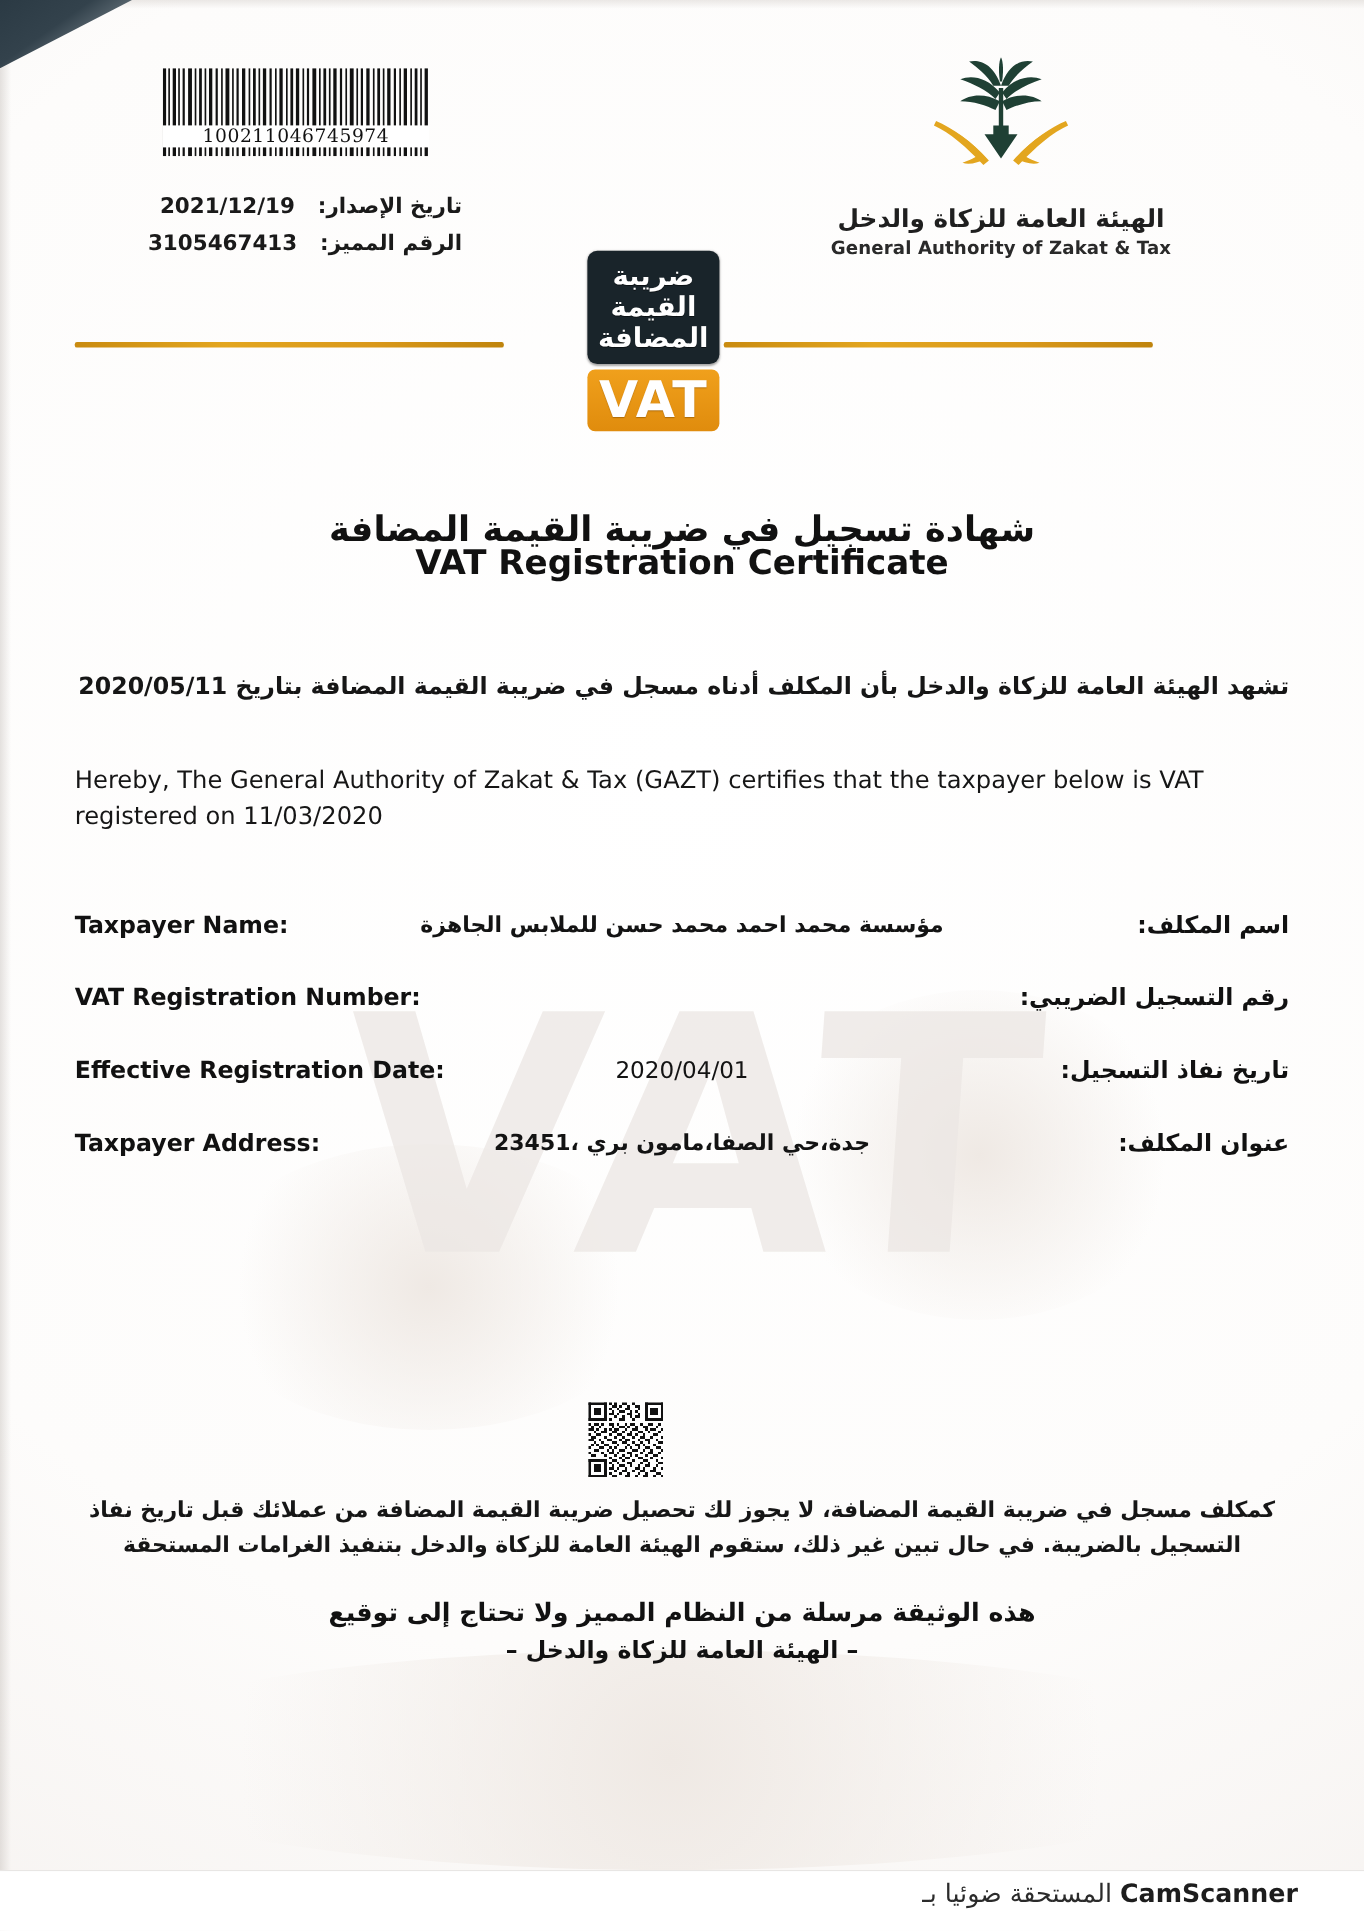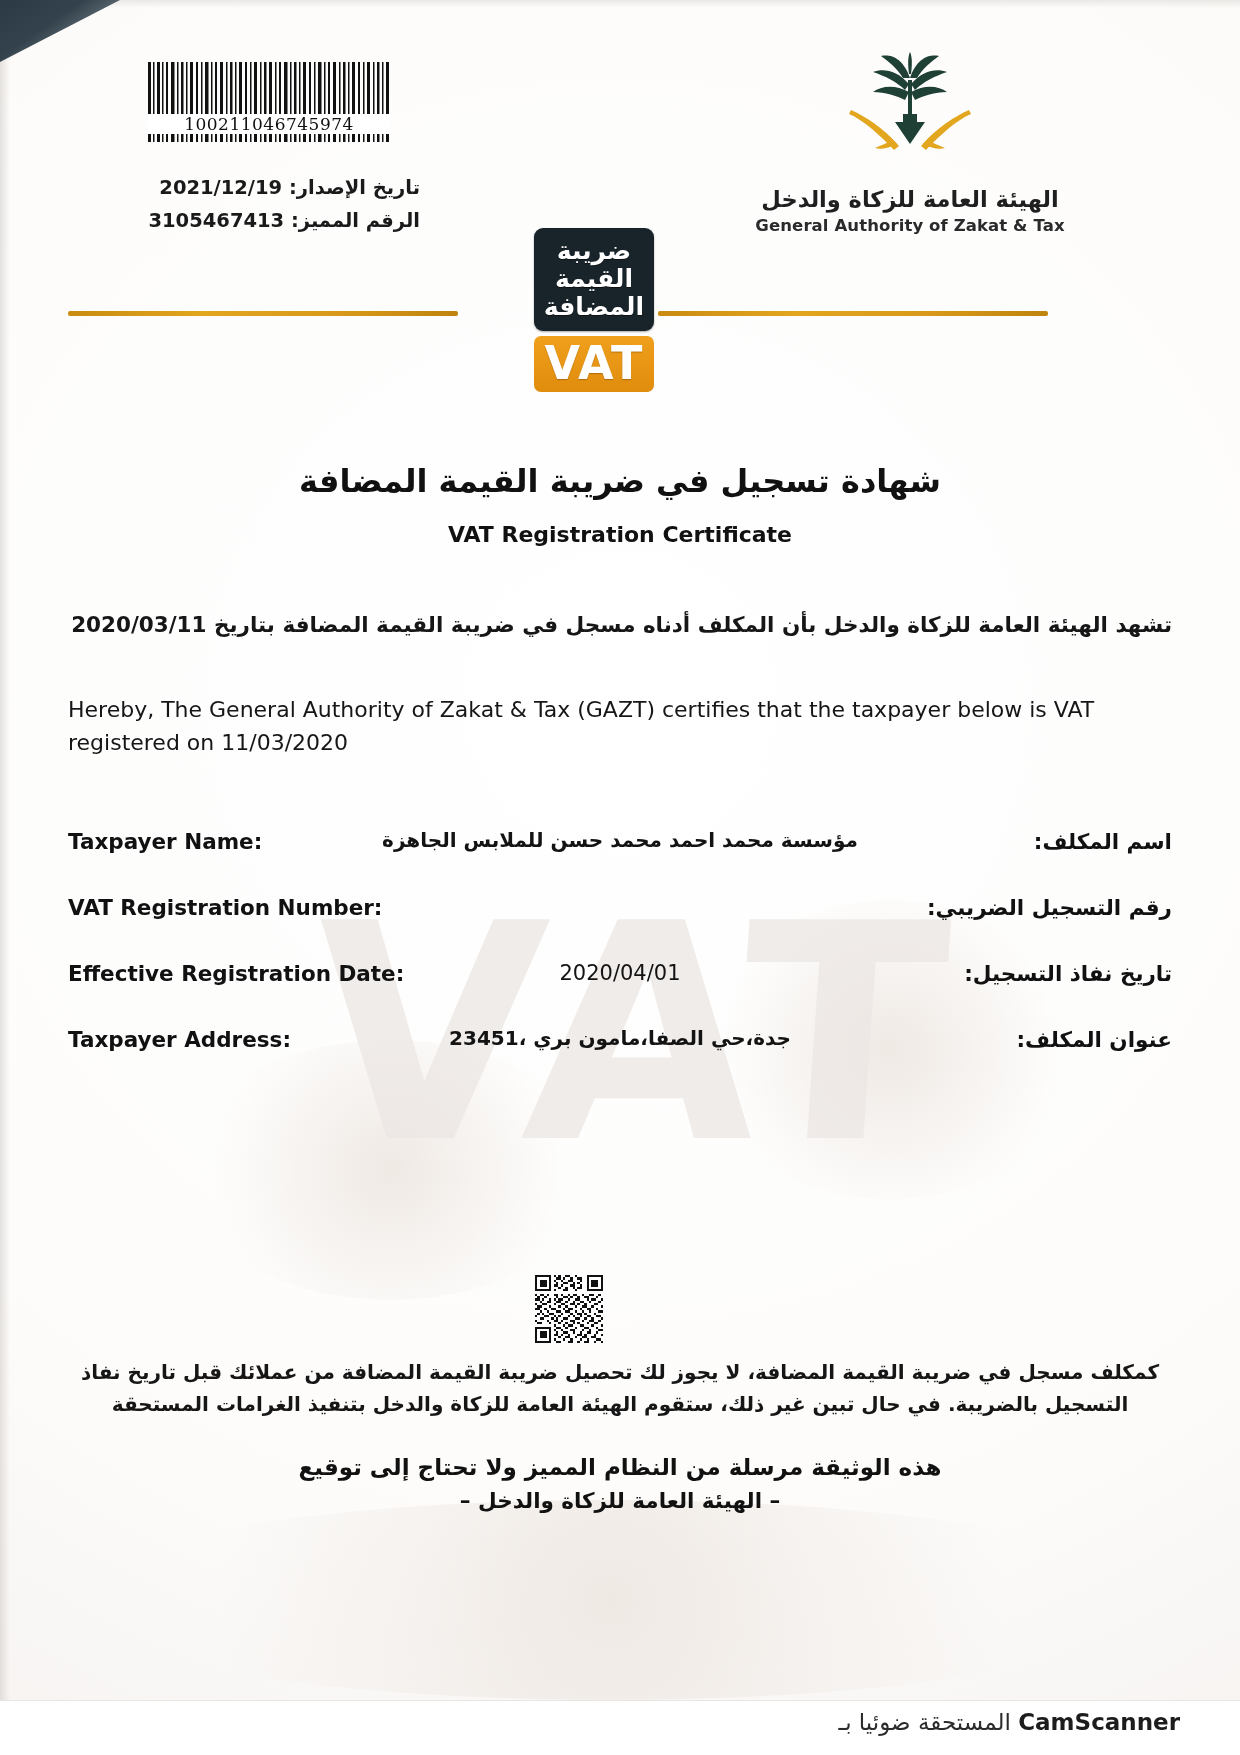--- a/index.html
+++ b/index.html
@@ -64,21 +64,21 @@
 
   .meta{
     position:absolute;right:820px;top:176px;width:0;
   }
   .meta-line{
     position:absolute;right:0;white-space:nowrap;
     direction:rtl;text-align:right;
     font-size:19.5px;font-weight:700;color:#1a1a1a;
   }
   .meta-line .val{
-    font-weight:600;
+    font-weight:600;margin-right:14px;
     direction:ltr;display:inline-block;
   }
 
   
   .gazt{
     position:absolute;left:720px;top:52px;width:380px;text-align:center;
   }
   .gazt-mark{width:130px;height:125px;display:block;margin:0 auto 8px;}
   .gazt-ar{
     font-size:22.5px;font-weight:700;color:#1f1f1f;direction:rtl;
@@ -117,22 +117,22 @@
     letter-spacing:1px;
     text-shadow:0 1px 1px rgba(120,70,0,.5);
   }
 
   
   .title-ar{
     position:absolute;left:0;top:462px;width:1240px;text-align:center;
     direction:rtl;font-size:32px;font-weight:800;color:#111;letter-spacing:0;
   }
   .title-en{
-    position:absolute;left:0;top:522px;width:1240px;text-align:center;
-    font-size:22px;font-weight:700;color:#111;
+    position:absolute;left:0;top:494px;width:1240px;text-align:center;
+    font-size:31px;font-weight:700;color:#111;
   }
 
   
   .stmt-ar{
     position:absolute;right:68px;top:608px;width:1104px;
     direction:rtl;text-align:right;
     font-size:21.5px;font-weight:600;color:#161616;line-height:1.62;
   }
   .stmt-en{
     position:absolute;left:68px;top:693px;width:1110px;
@@ -310,21 +310,21 @@
       <div>ضريبة</div>
       <div>القيمة</div>
       <div>المضافة</div>
     </div>
     <div class="vat-bottom">VAT</div>
   </div>
 
   <div class="title-ar">شهادة تسجيل في ضريبة القيمة المضافة</div>
   <div class="title-en">VAT Registration Certificate</div>
 
-  <div class="stmt-ar">تشهد الهيئة العامة للزكاة والدخل بأن المكلف أدناه مسجل في ضريبة القيمة المضافة بتاريخ 2020/03/11</div>
+  <div class="stmt-ar">تشهد الهيئة العامة للزكاة والدخل بأن المكلف أدناه مسجل في ضريبة القيمة المضافة بتاريخ 2020/05/11</div>
   <div class="stmt-en">Hereby, The General Authority of Zakat &amp; Tax (GAZT) certifies that the taxpayer below is VAT registered on 11/03/2020</div>
 
   <div class="fields">
 
     <div class="row">
       <span class="lbl-en">Taxpayer Name:</span>
       <span class="val-mid">مؤسسة محمد احمد محمد حسن للملابس الجاهزة</span>
       <span class="lbl-ar">اسم المكلف:</span>
     </div>
 

